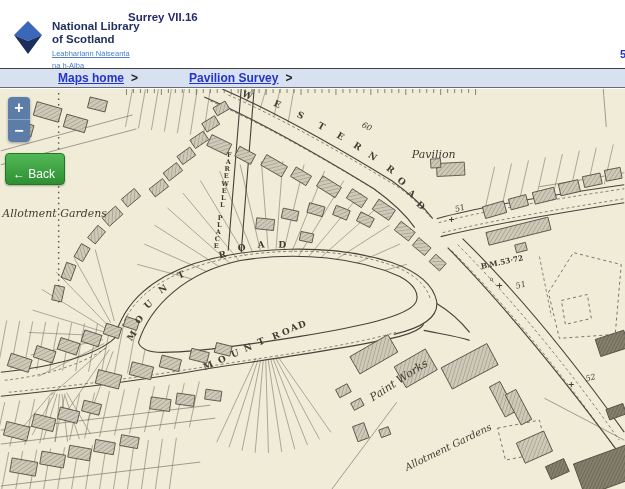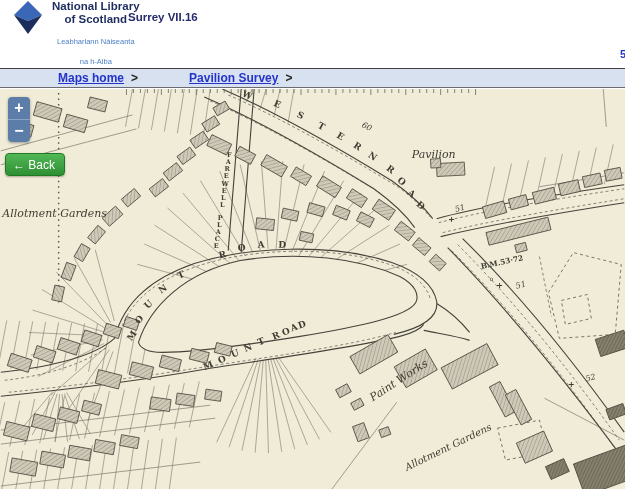--- a/index.html
+++ b/index.html
@@ -2,24 +2,24 @@
 <html><head>
 <meta charset="utf-8">
 <style>
   html,body{margin:0;padding:0;}
   body{width:625px;height:489px;overflow:hidden;background:#fff;
        font-family:"Liberation Sans",sans-serif;}
   .app{position:relative;width:625px;height:489px;}
 
   
   .hdr{position:relative;width:625px;height:68px;background:#fff;}
-  .logo{position:absolute;left:10px;top:0;display:flex;text-align:center;}
+  .logo{position:absolute;left:10px;top:20px;display:flex;}
   .logo-mark{width:34px;height:36px;margin-right:8px;}
   .logo-text .l1{font-size:11.5px;font-weight:bold;color:#1d2d5e;line-height:13px;}
-  .logo-text .l2{font-size:7.5px;color:#4d82c6;line-height:9px;margin-top:11px;}
+  .logo-text .l2{font-size:7.5px;color:#4d82c6;line-height:9px;margin-top:3px;text-decoration:underline;}
   .mapinfo{position:absolute;left:128px;top:10px;color:#262a6a;font-size:11.5px;line-height:15.5px;}
   .mapinfo .b{font-weight:bold;}
   .clip-frag{position:absolute;right:0;top:48px;width:5px;height:11px;overflow:hidden;
              color:#2433cc;font-size:11px;font-weight:bold;}
 
   
   .crumbs{position:absolute;left:0;top:68px;width:625px;height:20px;box-sizing:border-box;
           background:#d7e1f0;border-top:1px solid #3f3f48;border-bottom:1px solid #6b6b74;
           font-size:12px;font-weight:bold;display:flex;align-items:center;padding-left:10px;}
   .crumbs a{color:#2433cc;margin:0 4px;white-space:nowrap;padding-left:44px;}
@@ -31,21 +31,21 @@
 
   .zoomctl{position:absolute;left:8px;top:8px;width:22px;border-radius:4px;overflow:hidden;
            box-shadow:0 1px 3px rgba(0,0,0,.35);}
   .zoomctl .zb{width:22px;height:22px;background:#5b7da8;color:#fff;font-size:16px;font-weight:bold;
                display:flex;align-items:center;justify-content:center;cursor:pointer;
                font-family:"Liberation Sans",sans-serif;}
   .zoomctl .zb+.zb{border-top:1px solid #8aa3c2;}
 
   .backbtn{position:absolute;left:5px;top:64px;background:linear-gradient(#52b856,#2e8f33);
            border:1px solid #1f7a24;border-radius:4px;color:#fff;font-size:12px;
-           padding:4px 9px 3px 7px;cursor:pointer;box-shadow:0 1px 2px rgba(0,0,0,.3);
+           padding:13px 9px 3px 7px;cursor:pointer;box-shadow:0 1px 2px rgba(0,0,0,.3);
            font-family:"Liberation Sans",sans-serif;}
 
   
   text{fill:#3f3c33;}
   .rd{font-family:"DejaVu Serif",serif;font-size:9px;font-weight:600;}
   .rds{font-family:"DejaVu Serif",serif;font-size:6.5px;font-weight:600;}
   .pl{font-family:"DejaVu Serif",serif;font-style:italic;font-size:11px;}
   .pl2{font-family:"DejaVu Serif",serif;font-style:italic;font-size:10px;}
   .bm{font-family:"DejaVu Serif",serif;font-size:7.5px;font-weight:700;}
   .num{font-family:"DejaVu Serif",serif;font-style:italic;font-size:8px;}

